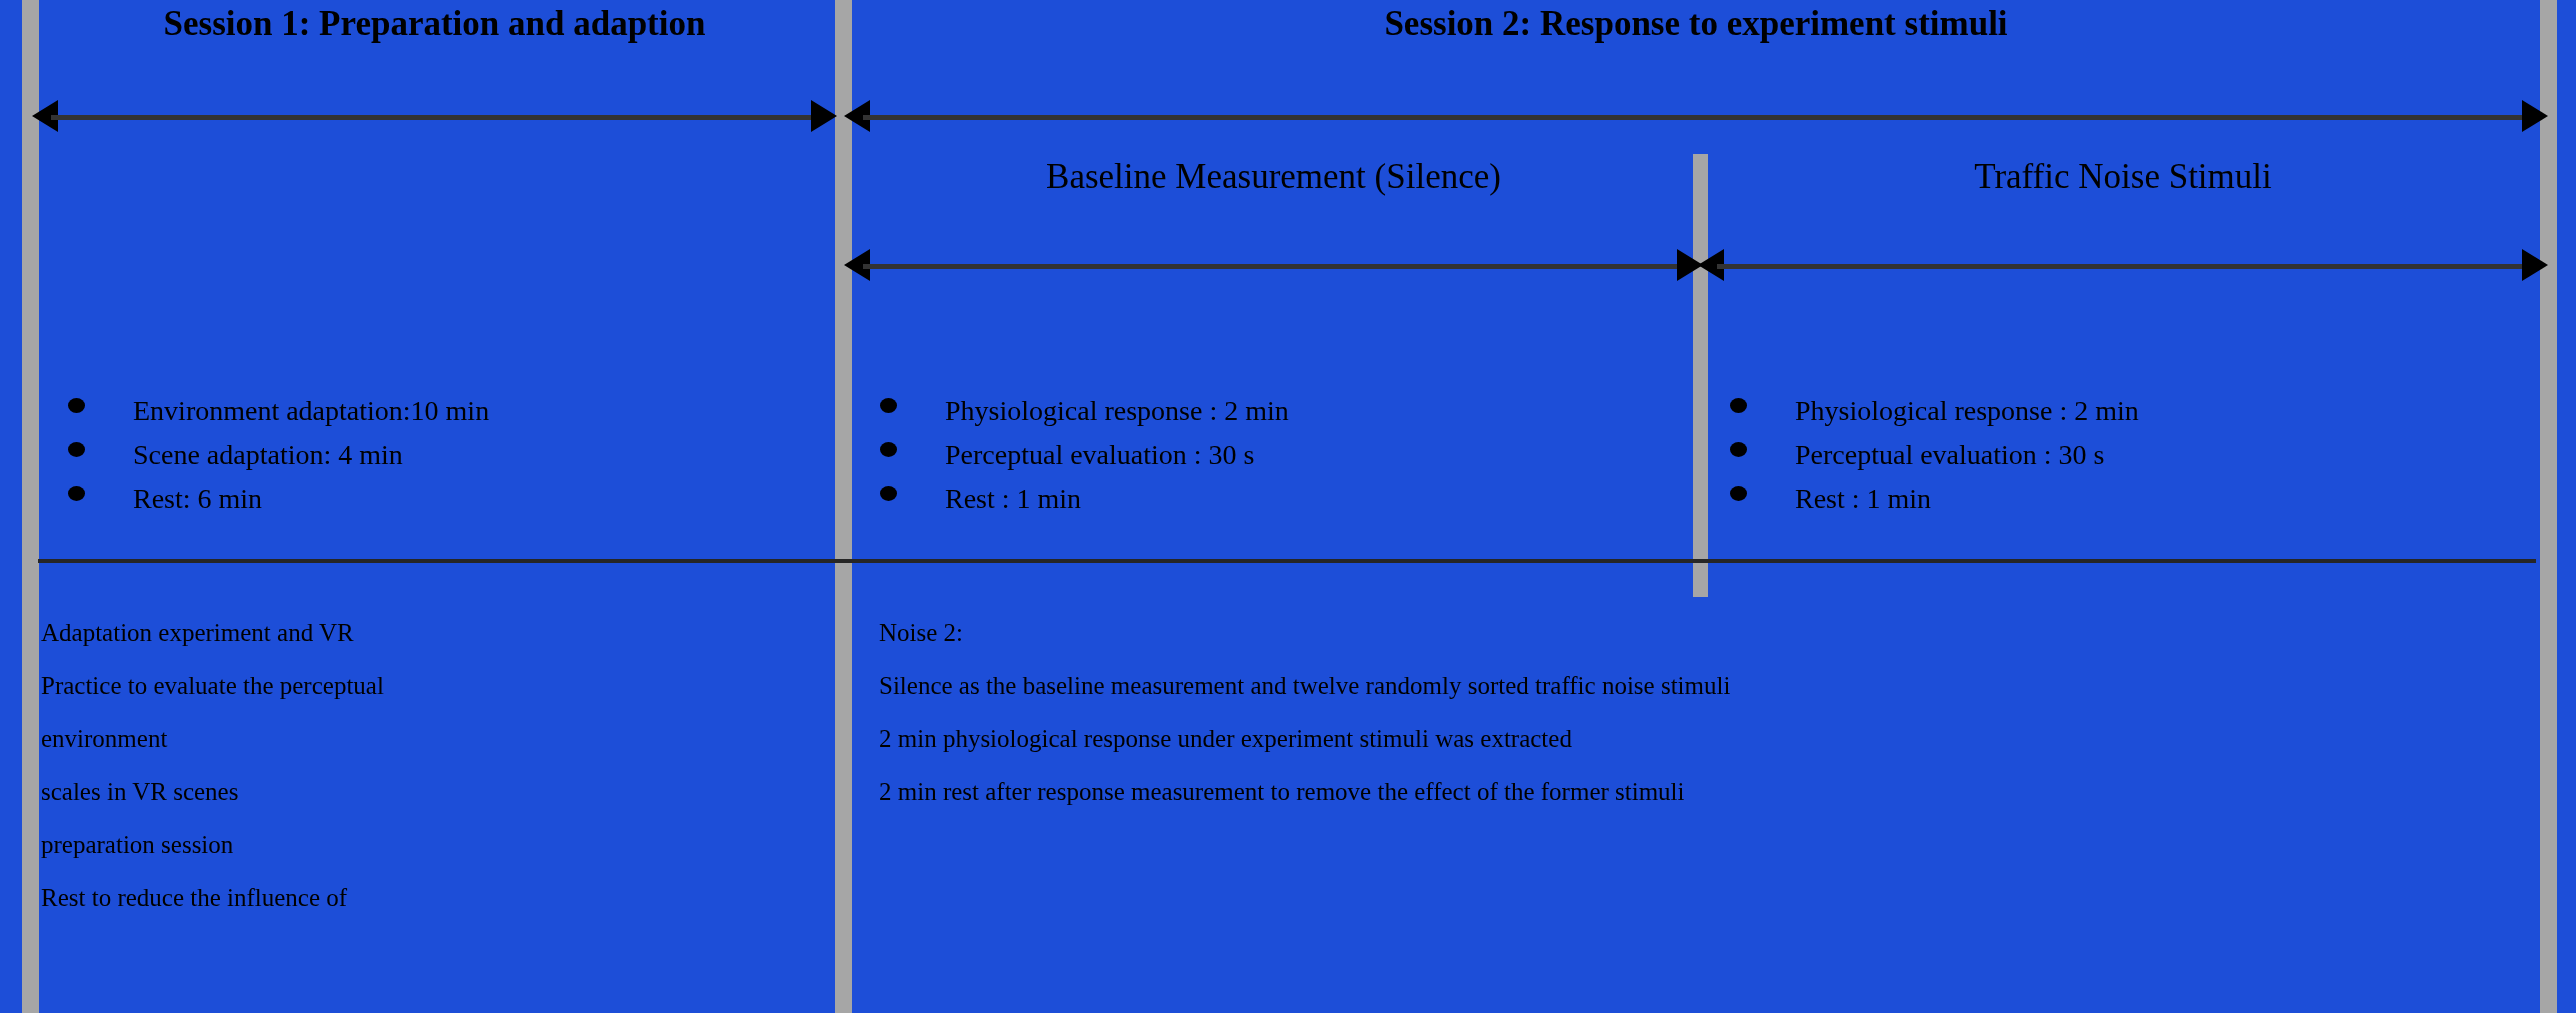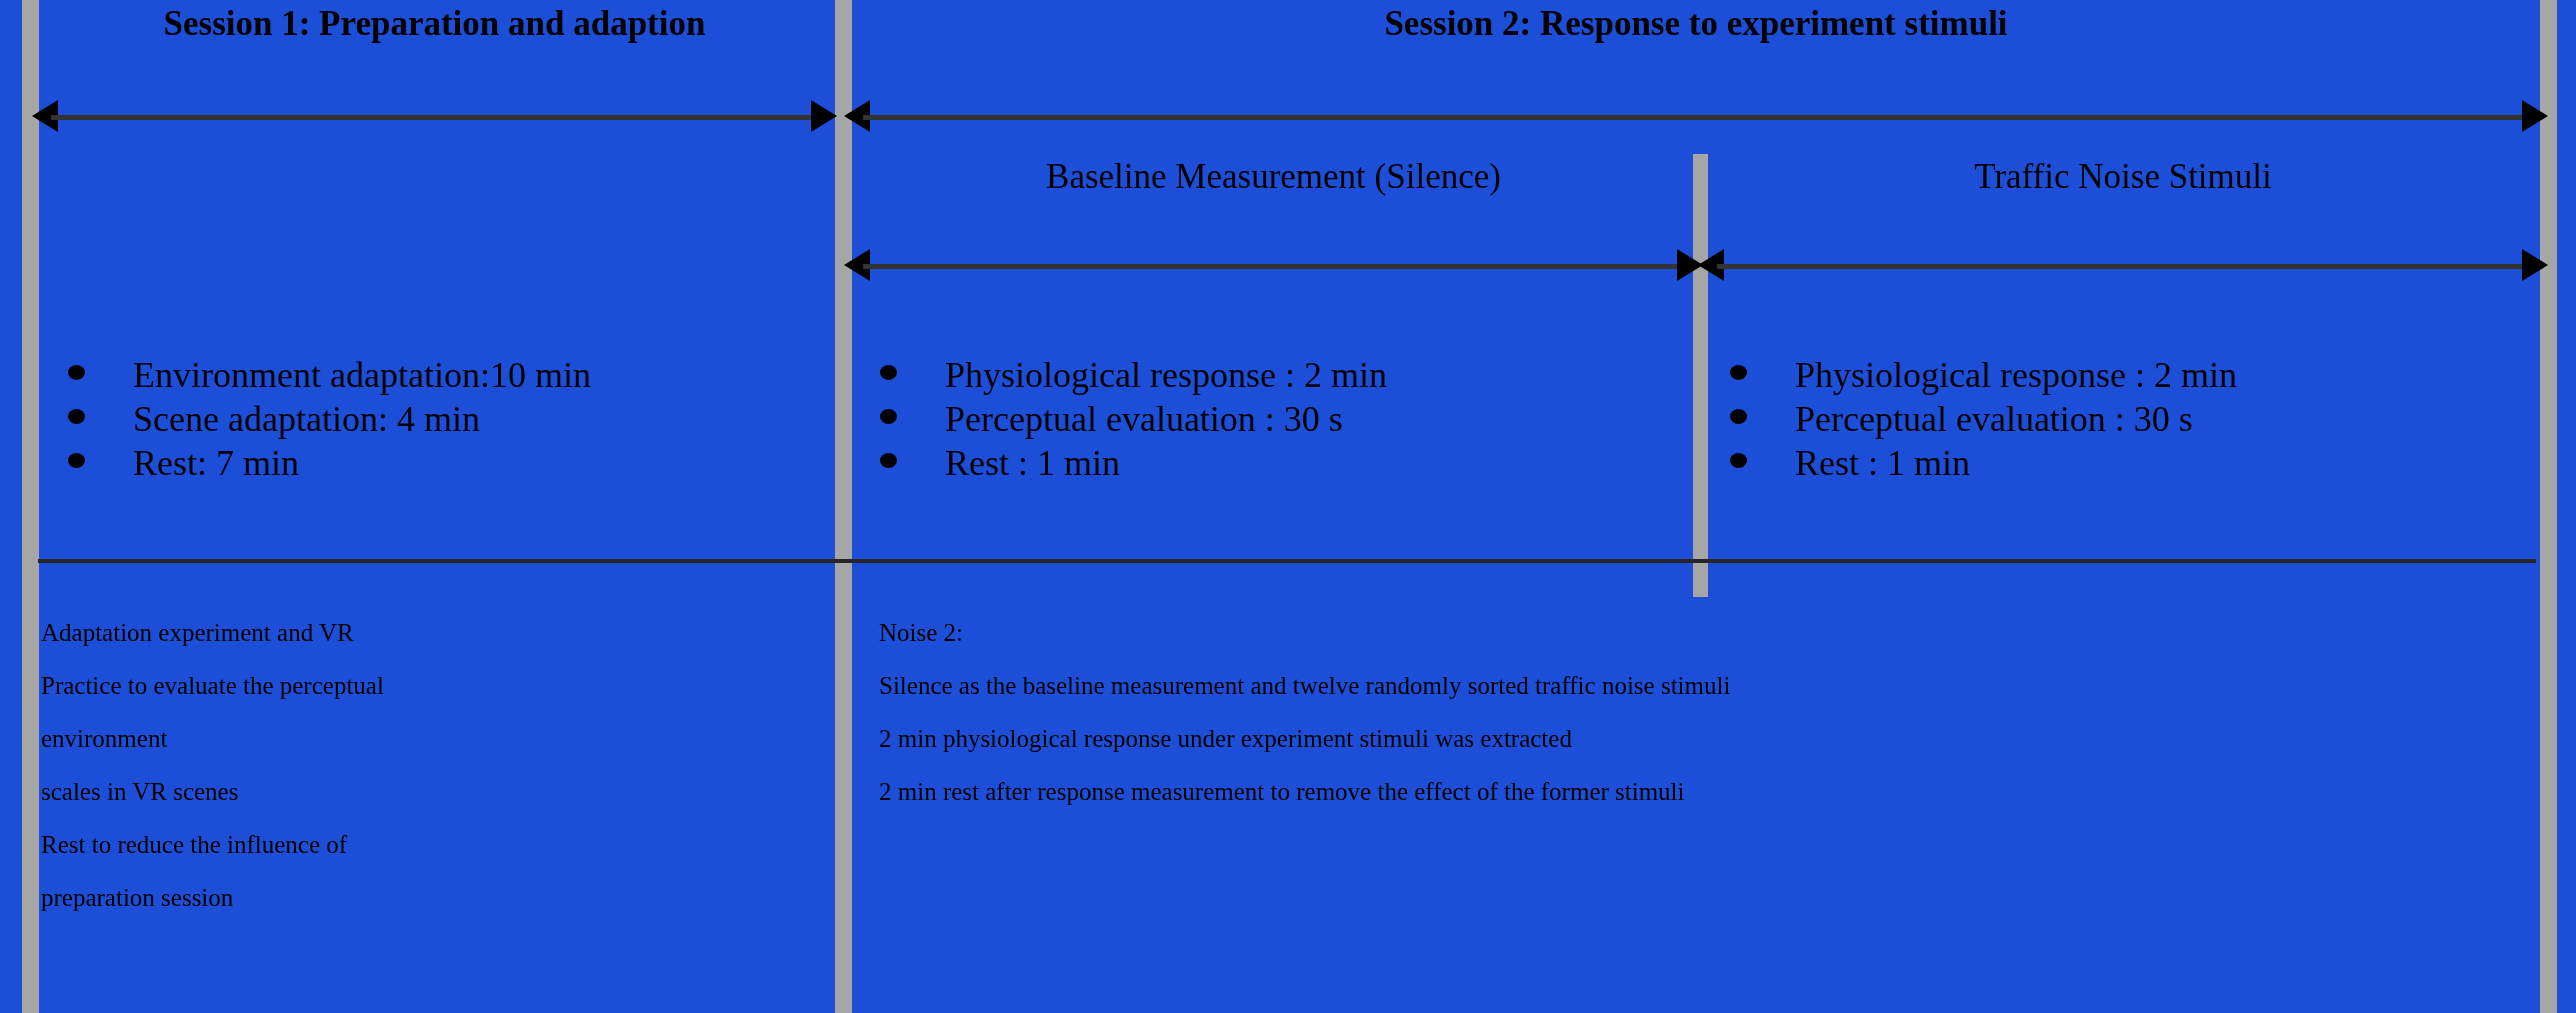--- a/index.html
+++ b/index.html
@@ -83,23 +83,24 @@
   .bullets .dot {
     flex: 0 0 auto;
     width: 17px; height: 14.8px;
     border-radius: 50%;
     background: #000;
     margin-right: 48px;
     position: relative;
     top: -7.4px;
   }
   .bullets .txt {
-    font-size: 36px;
+    font-size: 28px;
     line-height: 1;
     white-space: nowrap;
+    margin-top: 40px;
   }
 
   .bul-1 { left: 68px;  top: 357px; }
   .bul-2 { left: 880px; top: 357px; }
   .bul-3 { left: 1730px; top: 357px; }
 
   
   .para {
     position: absolute;
     font-size: 25px;
@@ -162,21 +163,21 @@
     <div class="row">
       <span class="dot"></span>
       <span class="txt">Environment adaptation:10 min</span>
     </div>
     <div class="row">
       <span class="dot"></span>
       <span class="txt">Scene adaptation: 4 min</span>
     </div>
     <div class="row">
       <span class="dot"></span>
-      <span class="txt">Rest: 7 min</span>
+      <span class="txt">Rest: 6 min</span>
     </div>
   </div>
 
   <div class="bullets bul-2">
     <div class="row">
       <span class="dot"></span>
       <span class="txt">Physiological response : 2 min</span>
     </div>
     <div class="row">
       <span class="dot"></span>
@@ -201,22 +202,22 @@
       <span class="dot"></span>
       <span class="txt">Rest : 1 min</span>
     </div>
   </div>
 
   <div class="para para-left">
     <span class="line">Adaptation experiment and VR</span>
     <span class="line">Practice to evaluate the perceptual</span>
     <span class="line lastline">environment</span>
     <span class="line lastline">scales in VR scenes</span>
+    <span class="line lastline">preparation session</span>
     <span class="line">Rest to reduce the influence of</span>
-    <span class="line lastline">preparation session</span>
   </div>
 
   <div class="para para-right">
     <span class="line">Noise 2:</span>
     <span class="line">Silence as the baseline measurement and twelve randomly sorted traffic noise stimuli</span>
     <span class="line">2 min physiological response under experiment stimuli was extracted</span>
     <span class="line">2 min rest after response measurement to remove the effect of the former stimuli</span>
   </div>
 
 </div>

